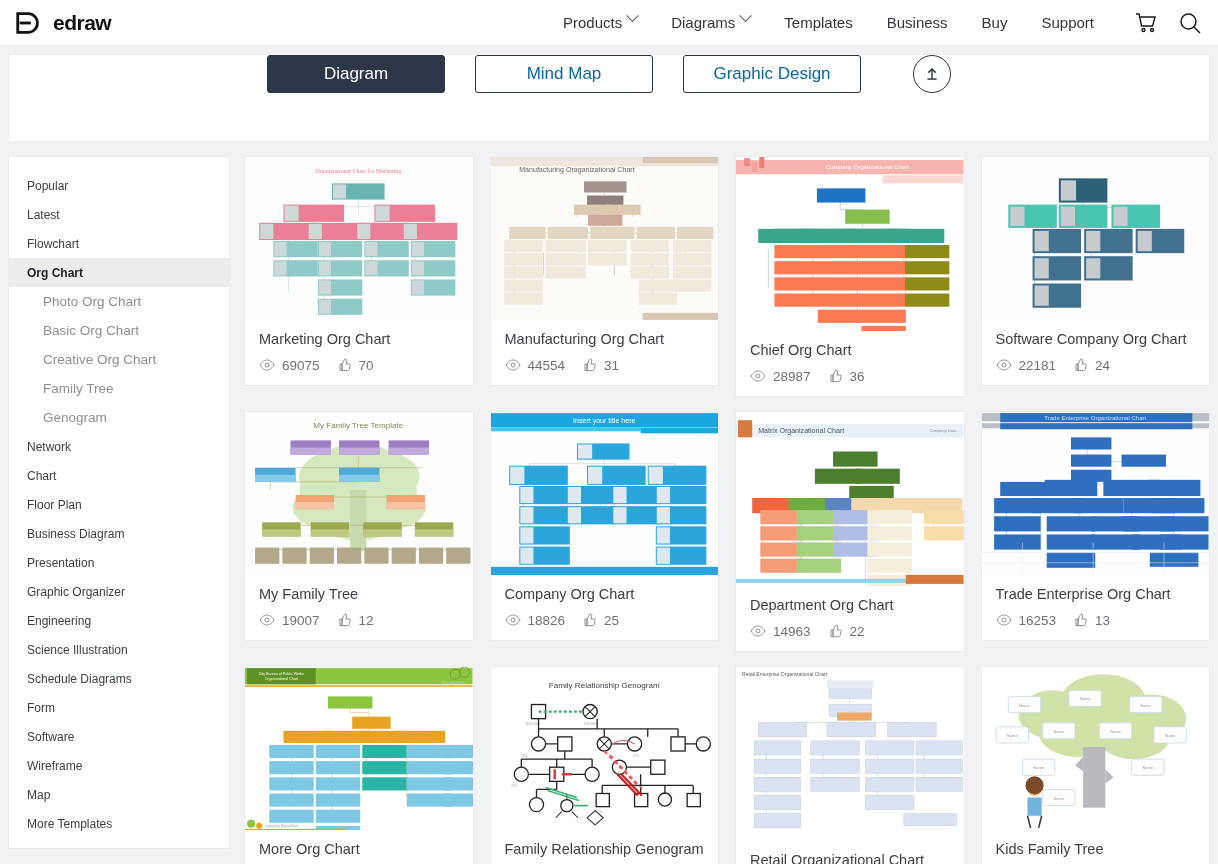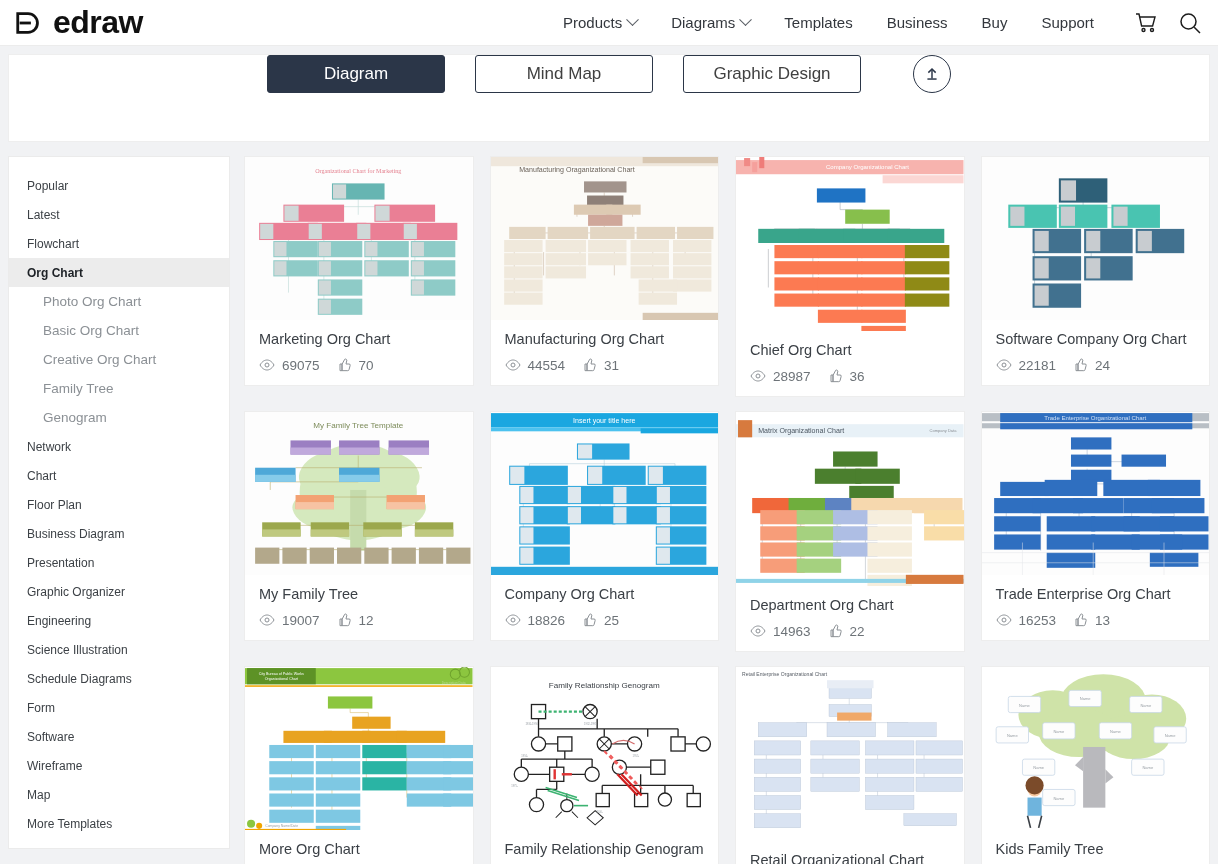--- a/index.html
+++ b/index.html
@@ -14,46 +14,46 @@
 
   
   .topbar {
     height: 46px; background: #ffffff;
     display: flex; align-items: center;
     padding: 0 16px 0 14px;
     border-bottom: 1px solid #ececec;
   }
   .brand { display: flex; align-items: center; gap: 9px; }
   .brand-mark { width: 30px; height: 30px; }
-  .brand-name { font-size: 32px; font-weight: 700; color: #101010; letter-spacing: -0.5px; }
+  .brand-name { font-size: 21px; font-weight: 700; color: #101010; letter-spacing: -0.5px; }
   .nav { margin-left: auto; display: flex; align-items: center; gap: 34px; }
   .nav-item {
     font-size: 15px; color: #33373d; cursor: pointer;
-    display: flex; align-items: center; gap: 6px; white-space: nowrap;
+    display: flex; align-items: flex-start; gap: 6px; white-space: nowrap;
   }
   .caret { display: inline-block; width: 9px; height: 9px;
     border-right: 1.4px solid #5a5f66; border-bottom: 1.4px solid #5a5f66;
     transform: rotate(45deg) translate(-2px,-2px); }
   .nav-icons { margin-left: 40px; display: flex; align-items: center; gap: 20px; }
   .icon-btn { cursor: pointer; color: #1c1c1c; display: flex; }
 
   
   .filterbar {
     margin: 8px 8px 0 8px;
     background: #fff;
     height: 88px;
     display: flex; align-items: flex-start; justify-content: center;
     gap: 30px;
     border: 1px solid #eeeeee;
   }
   .pill {
     width: 178px; height: 38px;
     display: flex; align-items: center; justify-content: center;
     font-size: 17px; cursor: pointer;
-    background: #fff; color: #404040;
+    background: #fff; color: #0369a1;
     border: 1.5px solid #2b3648; border-radius: 3px;
   }
   .pill.active { background: #2b3648; color: #fff; border-color: #2b3648; }
   .upload-btn {
     width: 38px; height: 38px; border-radius: 50%;
     border: 1.6px solid #2b3648;
     display: flex; align-items: center; justify-content: center;
     cursor: pointer; margin-left: 22px; background: #fff;
   }
 

